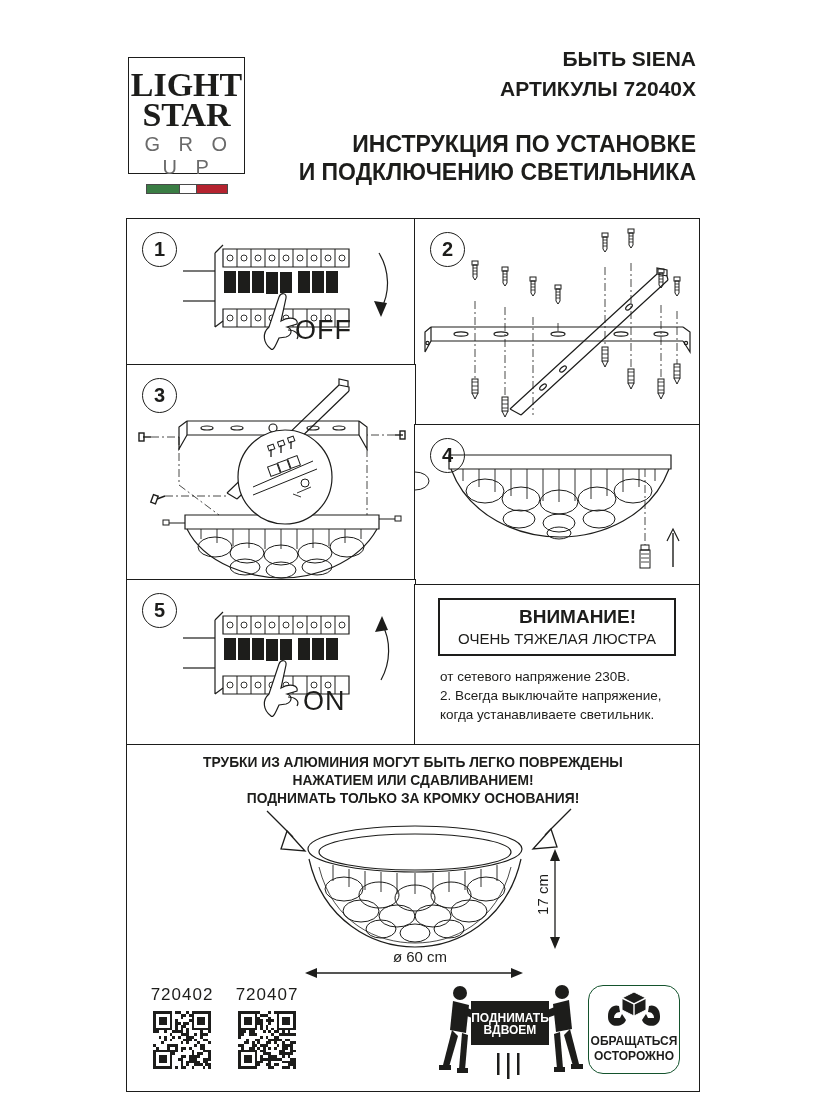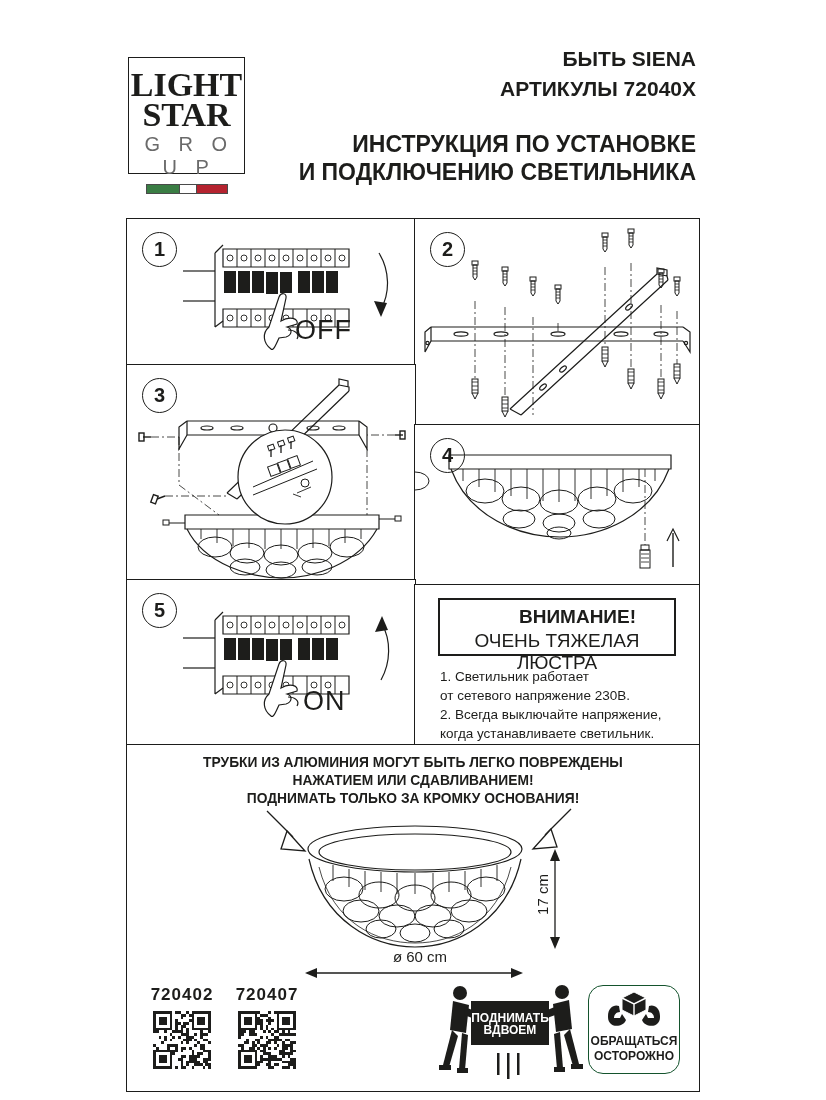--- a/index.html
+++ b/index.html
@@ -39,31 +39,31 @@
   .step-circle{position:absolute;left:15px;top:13px;width:33px;height:33px;border:1.4px solid #1d1d1b;
                border-radius:50%;text-align:center;line-height:33px;font-size:20px;font-weight:bold;}
   .switch-label{position:absolute;font-size:27px;letter-spacing:1px;color:#1d1d1b;}
   #panel-1 .switch-label{left:168px;top:96px;}
   #panel-5 .switch-label{left:176px;top:106px;}
 
   
   #warning-box{position:absolute;left:23px;top:13px;width:234px;height:54px;border:2px solid #1d1d1b;
                text-align:center;}
   .warn-l1{font-weight:bold;font-size:19px;margin-top:6px;padding-left:41px;}
-  .warn-l2{font-size:19px;margin-top:2px;}
+  .warn-l2{font-size:15px;margin-top:2px;}
   #notes{position:absolute;left:25px;top:82px;font-size:13.5px;line-height:19px;}
 
   
   #bottom-warning{position:absolute;left:0;top:9px;width:100%;text-align:center;
                   font-weight:bold;font-size:13.8px;line-height:18px;}
   #chandelier-wrap{position:absolute;left:122px;top:60px;width:340px;height:200px;}
   #dim-diameter{position:absolute;left:238px;top:203px;width:110px;text-align:center;font-size:15px;}
   #dim-height{position:absolute;left:384px;top:141px;width:62px;text-align:center;font-size:15px;
               transform:rotate(-90deg);}
-  .code-label{position:absolute;width:76px;text-align:center;font-weight:bold;font-size:17px;letter-spacing:1px;}
+  .code-label{position:absolute;width:76px;text-align:center;font-weight:normal;font-size:17px;letter-spacing:1px;}
   #code-1{left:17px;top:240px;}
   #code-2{left:102px;top:240px;}
   .qr{position:absolute;width:58px;height:58px;}
   .qr svg{width:100%;height:100%;fill:#1d1d1b;}
   #qr-1{left:26px;top:266px;}
   #qr-2{left:111px;top:266px;}
 
   #lift-icon{position:absolute;left:308px;top:236px;width:152px;height:104px;}
   #lift-sign-text{position:absolute;left:36px;top:22px;width:78px;text-align:center;color:#fff;
                   font-weight:bold;font-size:12px;line-height:12px;padding-top:9px;}
@@ -370,21 +370,20 @@
     </svg>
     <div class="switch-label">ON</div>
   </div>
 
   <div class="panel" id="panel-6">
     <div id="warning-box">
       <div class="warn-l1">ВНИМАНИЕ!</div>
       <div class="warn-l2">ОЧЕНЬ ТЯЖЕЛАЯ ЛЮСТРА</div>
     </div>
     <div id="notes">
-      <div>1. Светильник работает</div>
       <div>от сетевого напряжение 230В.</div>
       <div>2. Всегда выключайте напряжение,</div>
       <div>когда устанавливаете светильник.</div>
     </div>
   </div>
 
   <div class="panel" id="panel-bottom">
     <div id="bottom-warning">
       <div>ТРУБКИ ИЗ АЛЮМИНИЯ МОГУТ БЫТЬ ЛЕГКО ПОВРЕЖДЕНЫ</div>
       <div>НАЖАТИЕМ ИЛИ СДАВЛИВАНИЕМ!</div>

